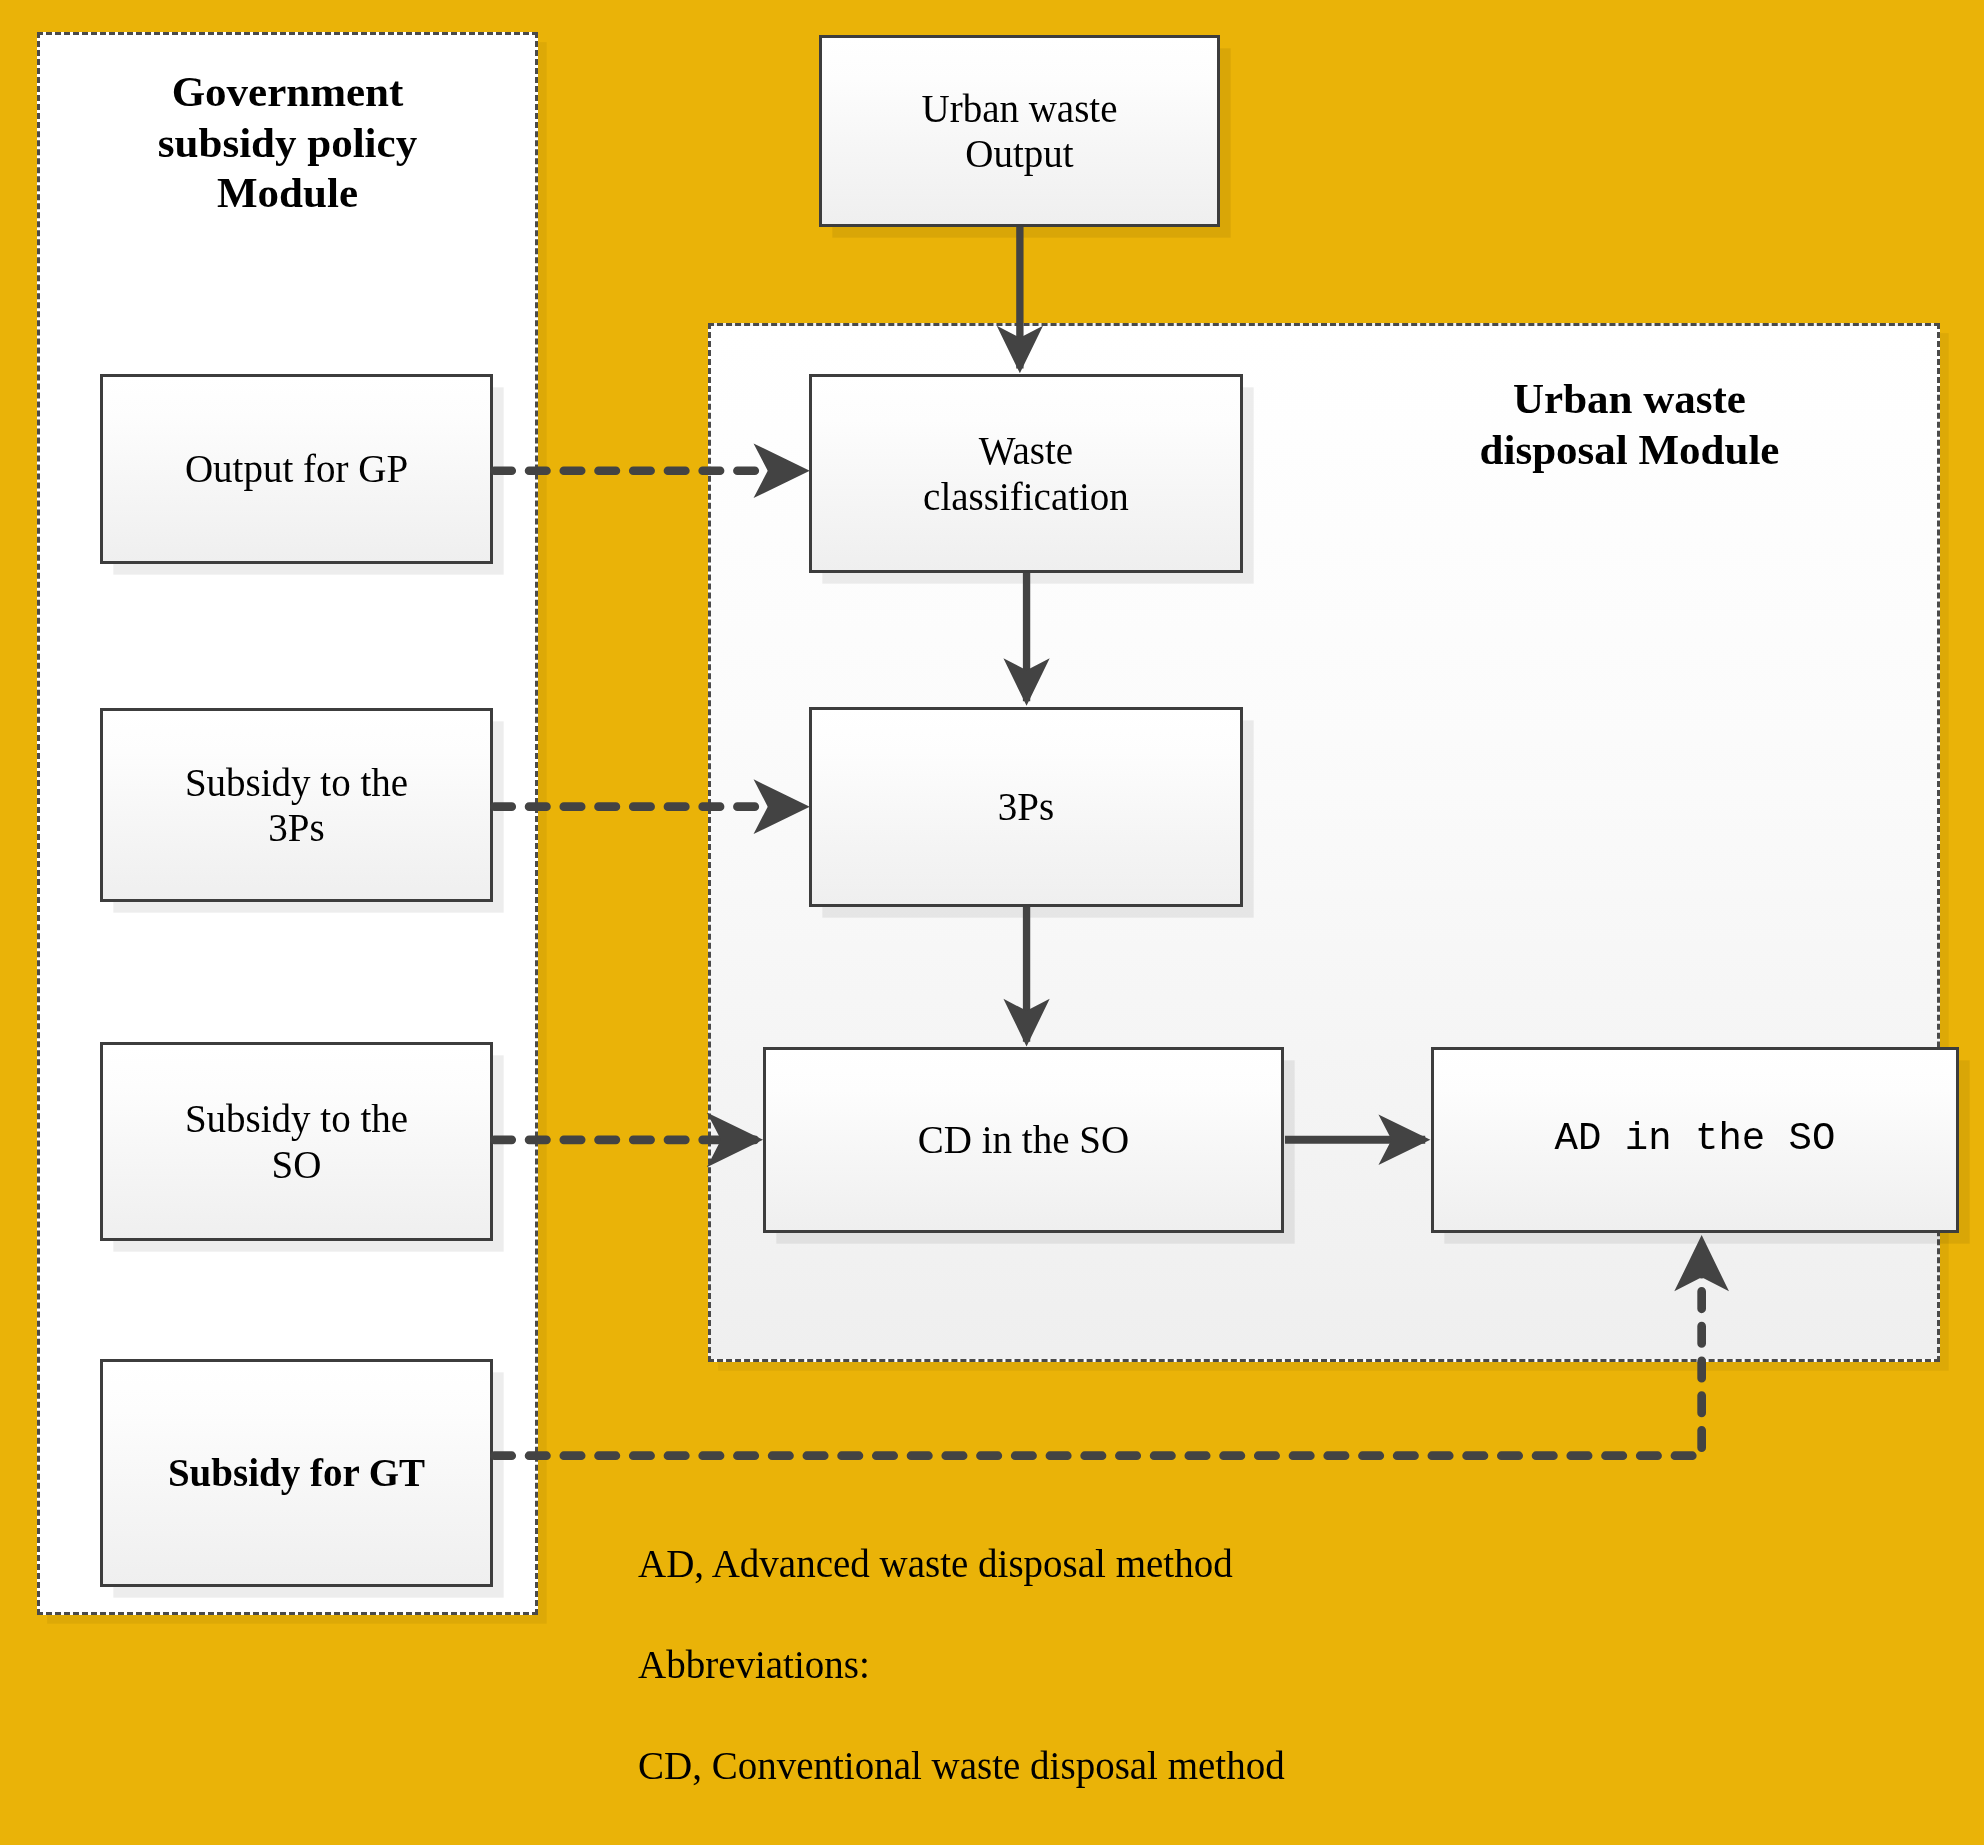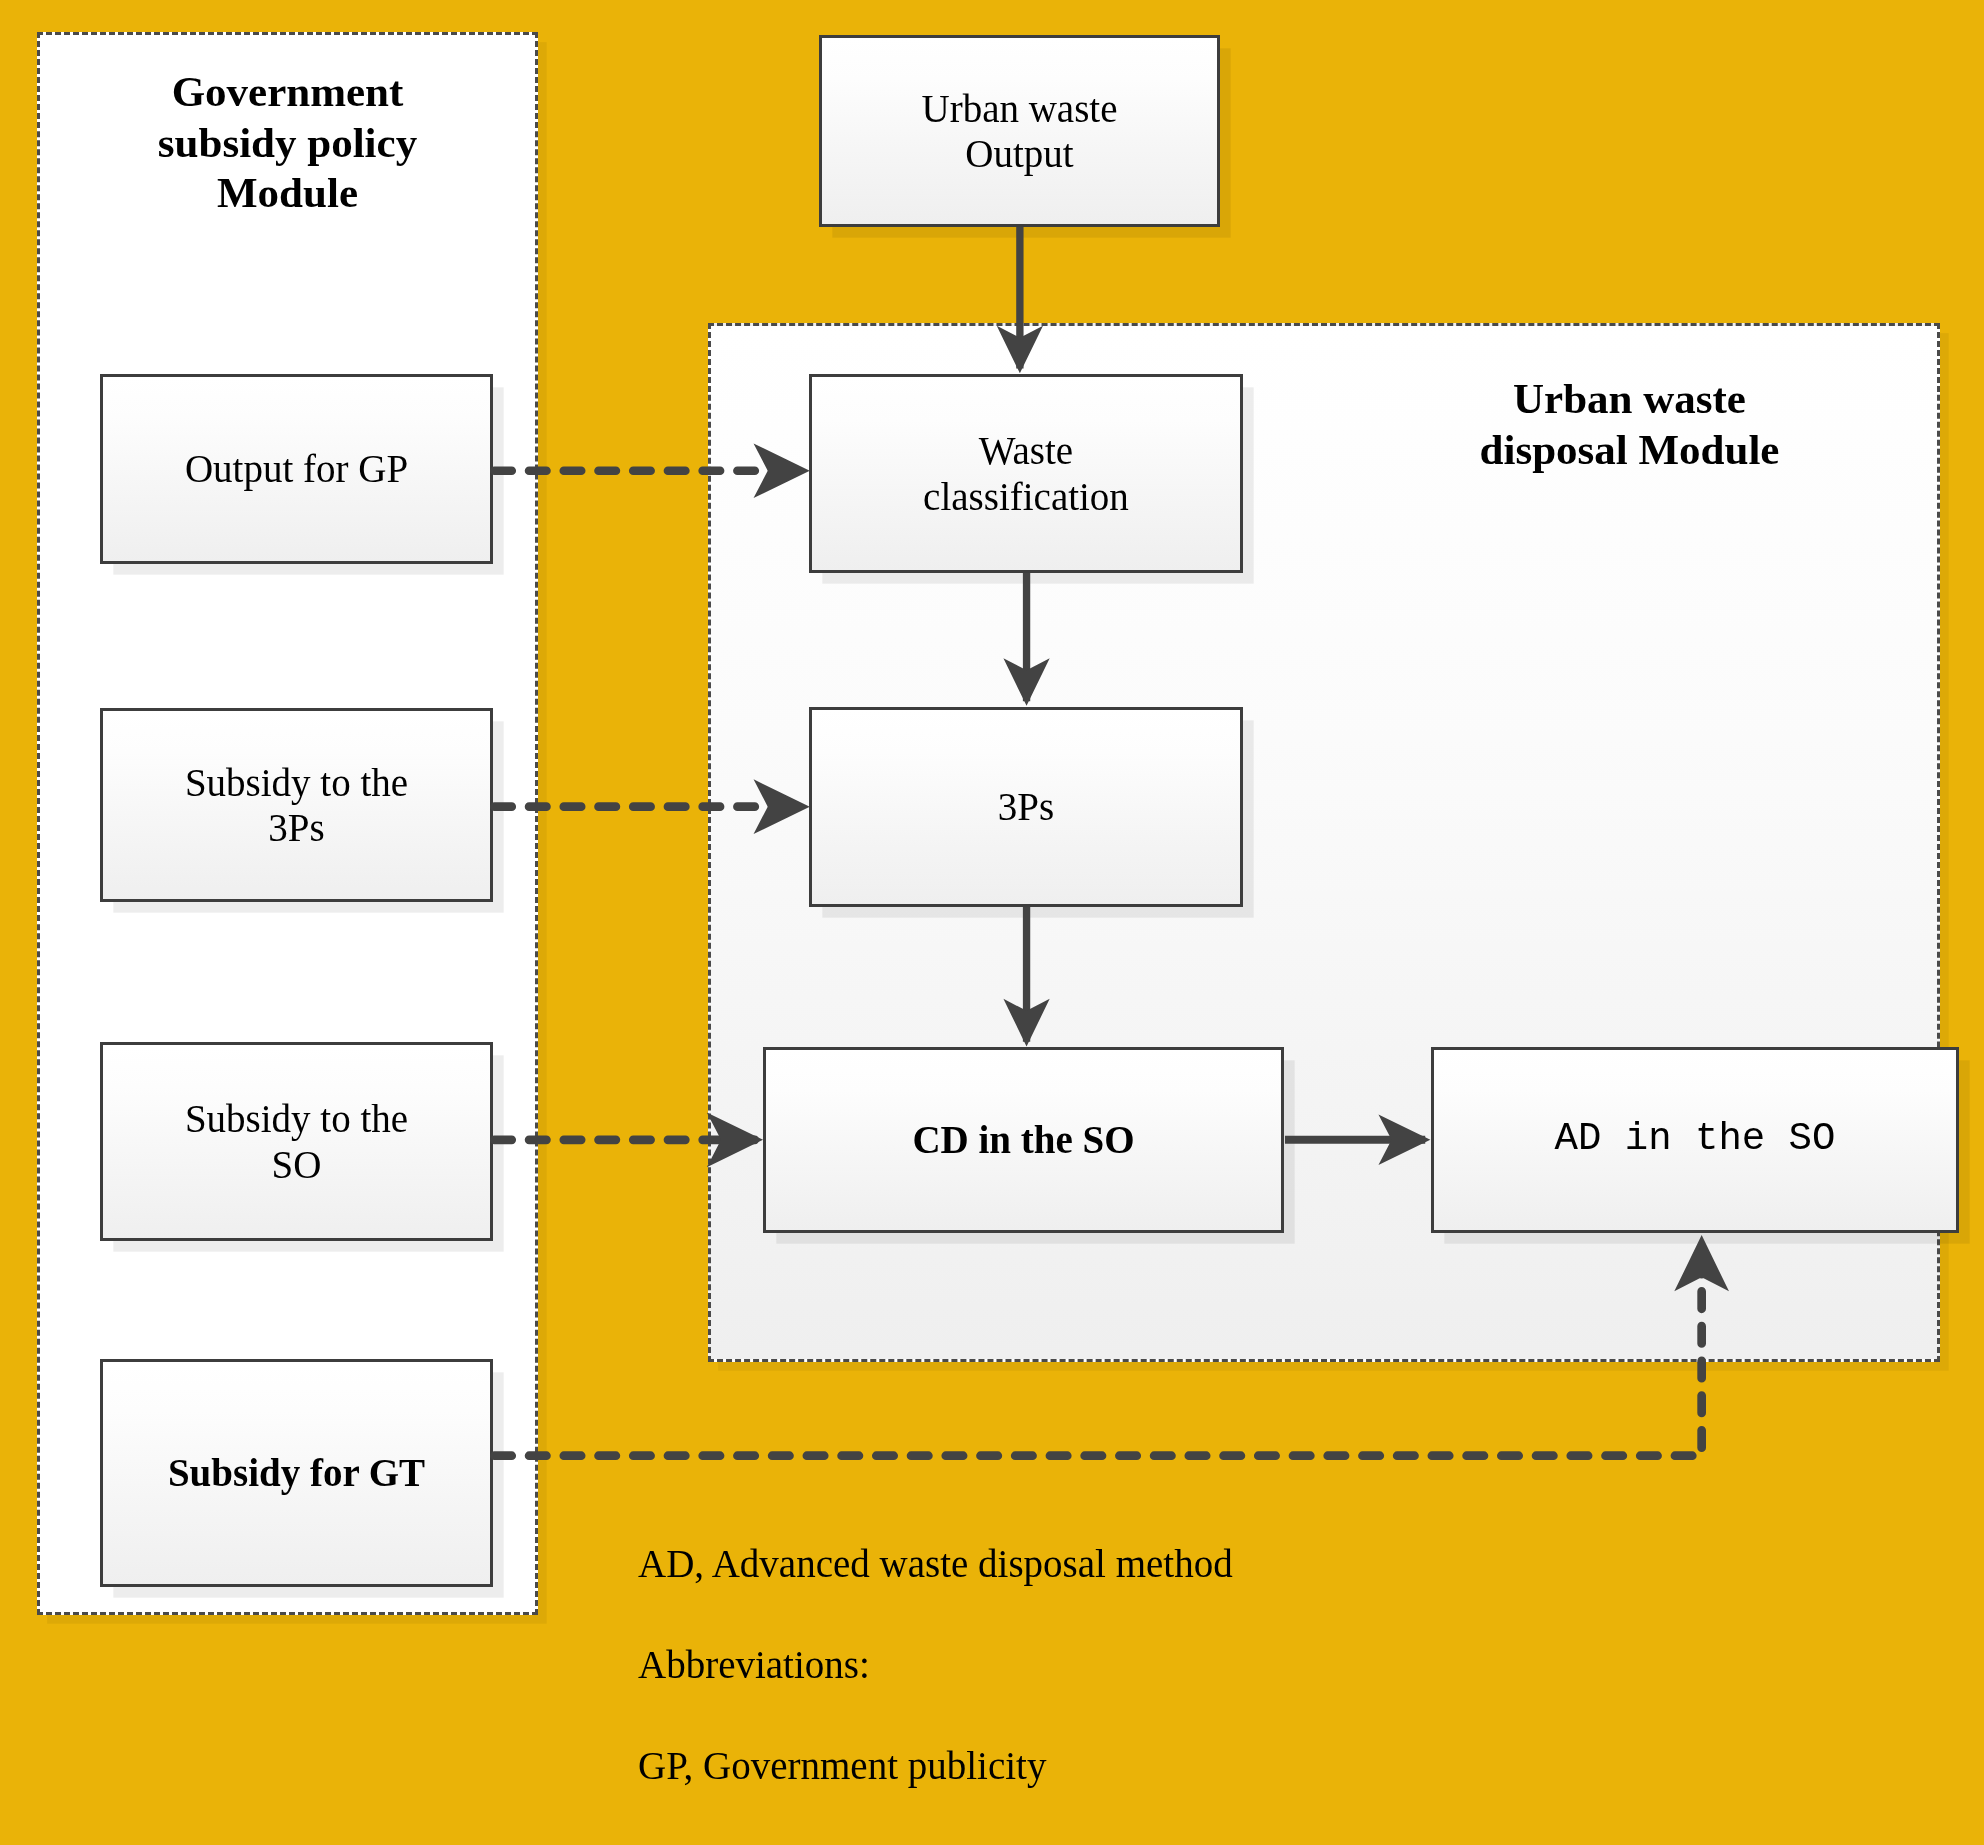--- a/index.html
+++ b/index.html
@@ -107,31 +107,32 @@
 
   <div class="node" style="left:809px; top:374px; width:434px; height:199px; white-space:pre-line;">
     <span>Waste
 classification</span>
   </div>
 
   <div class="node" style="left:809px; top:707px; width:434px; height:200px;">
     <span>3Ps</span>
   </div>
 
-  <div class="node" style="left:763px; top:1047px; width:521px; height:186px;font-weight:bold;">
+  <div class="node" style="left:763px; top:1047px; width:521px; height:186px;">
     <span>CD in the SO</span>
   </div>
 
   <div class="node" style="left:1431px; top:1047px; width:528px; height:186px;font-family:Liberation Mono, monospace;">
     <span>AD in the SO</span>
   </div>
 
   <div class="abbr" style="left:638px; top:1488px; width:1135px;">
     <span class="abbr-line">AD, Advanced waste disposal method</span>
     <span class="abbr-line">Abbreviations:</span>
+    <span class="abbr-line">CD, Conventional waste disposal method</span>
     <span class="abbr-line">GP, Government publicity</span>
     
   </div>
 
   <svg class="wires" viewBox="0 0 2972 2763" xmlns="http://www.w3.org/2000/svg">
     <defs>
       <marker id="ah" viewBox="0 0 12 12" refX="10.5" refY="6" markerWidth="7" markerHeight="7" orient="auto-start-reverse">
         <path d="M0.5,0.6 L11.6,6 L0.5,11.4 L3.3,6 Z" fill="#434343"></path>
       </marker>
     </defs>

